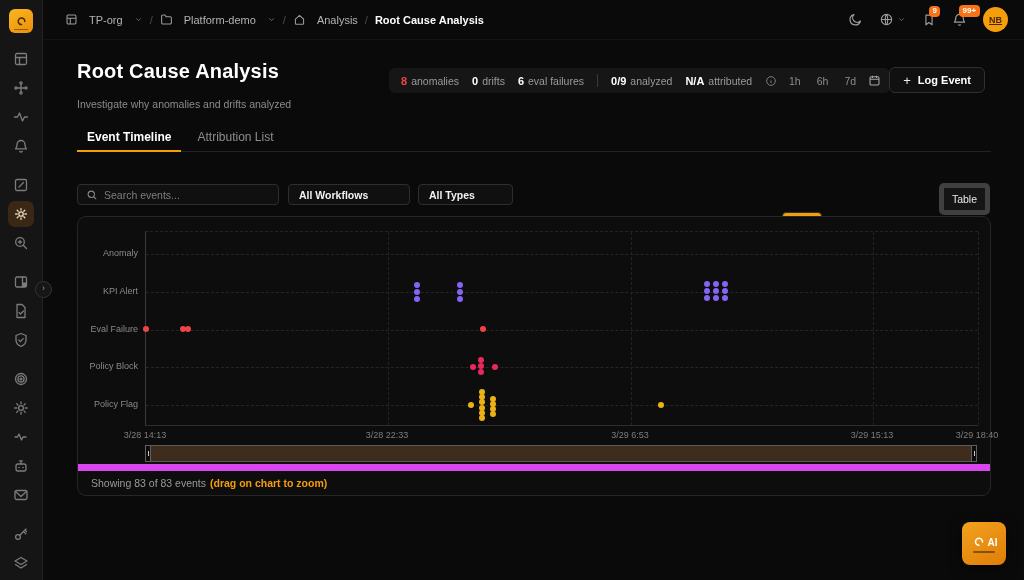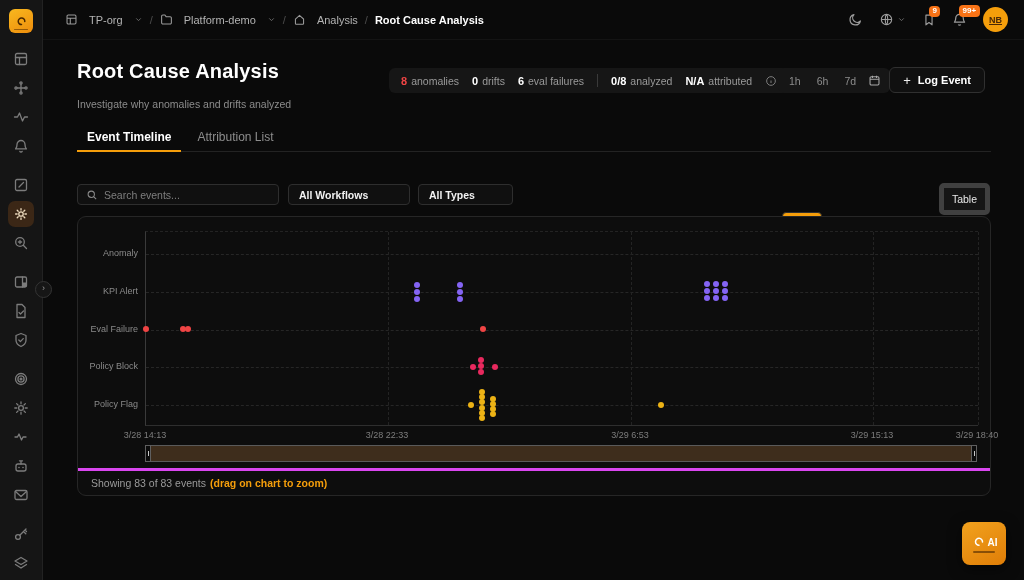--- a/index.html
+++ b/index.html
@@ -87,21 +87,21 @@
   .vline{position:absolute;top:0;bottom:0;width:0;border-left:1px dashed #232323;}
   .ylab{position:absolute;left:2px;width:58px;text-align:right;font-size:9px;color:#8a8a8a;}
   .xlab{position:absolute;top:213px;transform:translateX(-50%);font-size:9px;color:#7d7d7d;white-space:nowrap;}
   .dot{position:absolute;width:6px;height:6px;border-radius:50%;margin:-3px 0 0 -3px;cursor:pointer;}
   .brush{position:absolute;left:67px;top:228px;width:832px;height:17px;background:#3e2d1c;
          border:1px solid #5a5a5a;box-sizing:border-box;cursor:pointer;}
   .bhandle{position:absolute;top:-1px;width:6px;height:17px;background:#0b0b0b;border:1px solid #5f5f5f;
            box-sizing:border-box;cursor:ew-resize;}
   .bhandle.left{left:-1px;}.bhandle.right{right:-1px;}
   .bhandle:after{content:"";position:absolute;left:1.5px;top:5px;width:1px;height:5px;background:#c9c9c9;}
-  .card-footer{position:absolute;left:0;right:0;bottom:0;height:24px;border-top:3px solid #d946ef;display:flex;
+  .card-footer{position:absolute;left:0;right:0;bottom:0;height:24px;border-top:7px solid #d946ef;display:flex;
                align-items:center;padding:0 13px;font-size:10.5px;color:#9a9a9a;}
   .card-footer .hint{color:#f59e0b;margin-left:4px;font-weight:700;}
 
   
   .fab{position:absolute;right:18px;bottom:15px;width:44px;height:43px;border-radius:8px;
        background:linear-gradient(150deg,#f2a21e,#df7d07);display:flex;flex-direction:column;align-items:center;
        justify-content:center;box-shadow:0 4px 14px rgba(0,0,0,.55);cursor:pointer;z-index:7;}
   .fab-row{display:flex;align-items:center;gap:1px;}
   .fab-label{font-size:10px;font-weight:700;color:#fff;}
   .fab-sub{margin-top:1px;width:22px;height:2px;background:rgba(60,30,0,.55);border-radius:1px;}
@@ -309,21 +309,21 @@
 
 <div class="main">
   <div class="page-title">Root Cause Analysis</div>
   <div class="page-sub">Investigate why anomalies and drifts analyzed</div>
 
   <div class="stats">
       <span class="stat red"><b>8</b>anomalies</span>
       <span class="stat"><b>0</b>drifts</span>
       <span class="stat"><b>6</b>eval failures</span>
       <span class="stat-div"></span>
-      <span class="stat"><b>0/8</b>analyzed</span>
+      <span class="stat"><b>0/9</b>analyzed</span>
       <span class="stat"><b>N/A</b>attributed</span>
       <span class="info-i">
         <svg viewBox="0 0 16 16" width="12" height="12" fill="none" stroke="currentColor" stroke-width="1.3">
           <circle cx="8" cy="8" r="5.8"></circle>
           <path d="M8 7.3v3.4M8 5v.2"></path>
         </svg>
       </span>
     </div>
 
   <div class="timerange">

